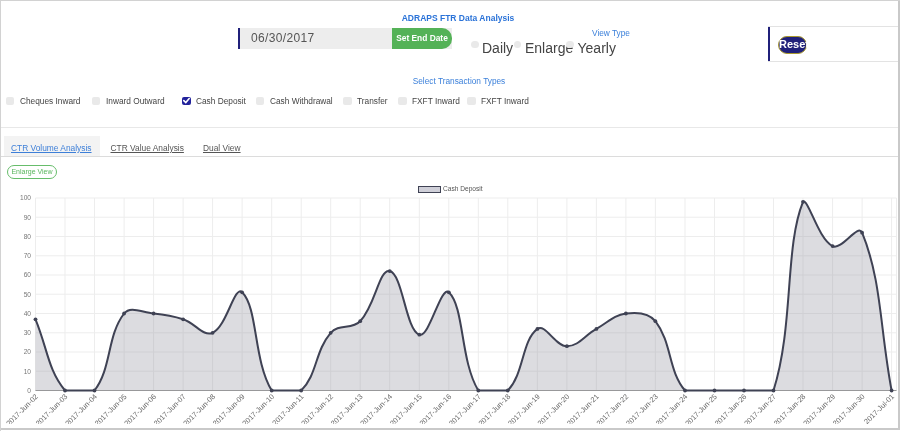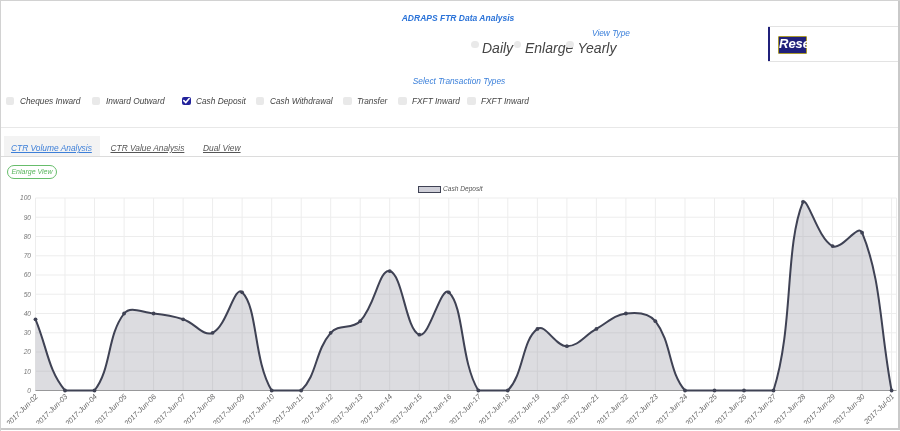--- a/index.html
+++ b/index.html
@@ -1,47 +1,51 @@
 <!DOCTYPE html>
 <html><head><meta charset="utf-8"><style>
 * {margin:0;padding:0;box-sizing:border-box}
 body {width:900px;height:431px;font-family:"Liberation Sans",sans-serif;background:#fff;overflow:hidden}
 #page {position:relative;width:900px;height:431px;background:#fff;
-  border-top:1px solid #d2d2d2;border-left:1px solid #d2d2d2;font-style:italic;}
+  border-top:1px solid #d2d2d2;border-left:1px solid #d2d2d2;}
 .abs {position:absolute}
 .blue {color:#3c80da}
 .datef {position:absolute;top:27px;height:20.5px;background:#ededed;border-left:2.5px solid #20207a}
 .datetxt {position:absolute;left:11px;top:3px;font-size:12px;color:#555;letter-spacing:.35px}
 .gbtn {position:absolute;right:0;top:0;height:20.5px;background:#54b257;border-radius:0 10px 10px 0;
   color:#fff;font-size:8.4px;font-weight:bold;text-align:center;line-height:20.5px;white-space:nowrap}
 .rd {position:absolute;top:39.5px;width:7.6px;height:7.6px;border-radius:50%;background:#e9e9e9}
 .rl {position:absolute;top:38.5px;font-size:14px;color:#444;white-space:nowrap}
 .cb {position:absolute;top:95.5px;width:8.6px;height:8.6px;border-radius:2px;background:#e9e9e9}
 .ck {background:#22229b}
 .ck svg {position:absolute;left:-0.2px;top:-0.2px}
 .cl {position:absolute;top:95px;font-size:8.3px;color:#444;white-space:nowrap}
 .tab {position:absolute;top:142px;font-size:8.4px;text-decoration:underline;white-space:nowrap}
 </style></head>
 <body>
 <div id="page">
   <div class="abs" style="left:457px;top:12px;transform:translateX(-50%);font-size:8.5px;font-weight:bold;color:#2b73d8;white-space:nowrap">ADRAPS FTR Data Analysis</div>
 
+  <div class="datef" style="left:237px;width:214px">
+    <span class="datetxt">06/30/2017</span>
+    <div class="gbtn" style="width:60px">Set End Date</div>
+  </div>
 
   <div class="abs blue" style="left:610px;top:26.5px;transform:translateX(-50%);font-size:8.3px">View Type</div>
   <div class="rd" style="left:470px"></div>
     <span class="rl" style="left:481px">Daily</span>
   <div class="rd" style="left:512.8px"></div>
     <span class="rl" style="left:524px">Enlarge</span>
   <div class="rd" style="left:565.4px"></div>
     <span class="rl" style="left:576.5px">Yearly</span>
 
   <div class="abs" style="left:767px;top:25px;width:131px;height:1px;background:#e3e3e3"></div>
   <div class="abs" style="left:767px;top:59.5px;width:131px;height:1px;background:#e3e3e3"></div>
   <div class="abs" style="left:766.5px;top:25.5px;width:2.2px;height:34.5px;background:#20207a"></div>
-  <div class="abs" style="left:777px;top:35px;width:28.5px;height:18px;background:#20207a;border:1.5px solid #a8982e;border-radius:1px;color:#fff;font-size:13px;font-weight:bold;text-align:center;line-height:14.5px">Reset</div>
+  <div class="abs" style="left:777px;top:35px;width:28.5px;height:18px;background:#20207a;border:1.5px solid #a8982e;border-radius:9px;color:#fff;font-size:11px;font-weight:bold;text-align:center;line-height:14.5px">Reset</div>
 
   <div class="abs blue" style="left:458px;top:74.5px;transform:translateX(-50%);font-size:8.3px">Select Transaction Types</div>
 
   <div class="cb" style="left:4.7px"></div>
     <span class="cl" style="left:19px">Cheques Inward</span>
     <div class="cb" style="left:90.7px"></div>
     <span class="cl" style="left:105px">Inward Outward</span>
     <div class="cb ck" style="left:181px">
       <svg width="9" height="9" viewBox="0 0 9 9">
         <path d="M1.8 4.6 L3.8 6.6 L7.2 2.6" stroke="#fff" stroke-width="1.6" fill="none" stroke-linecap="round"></path>

